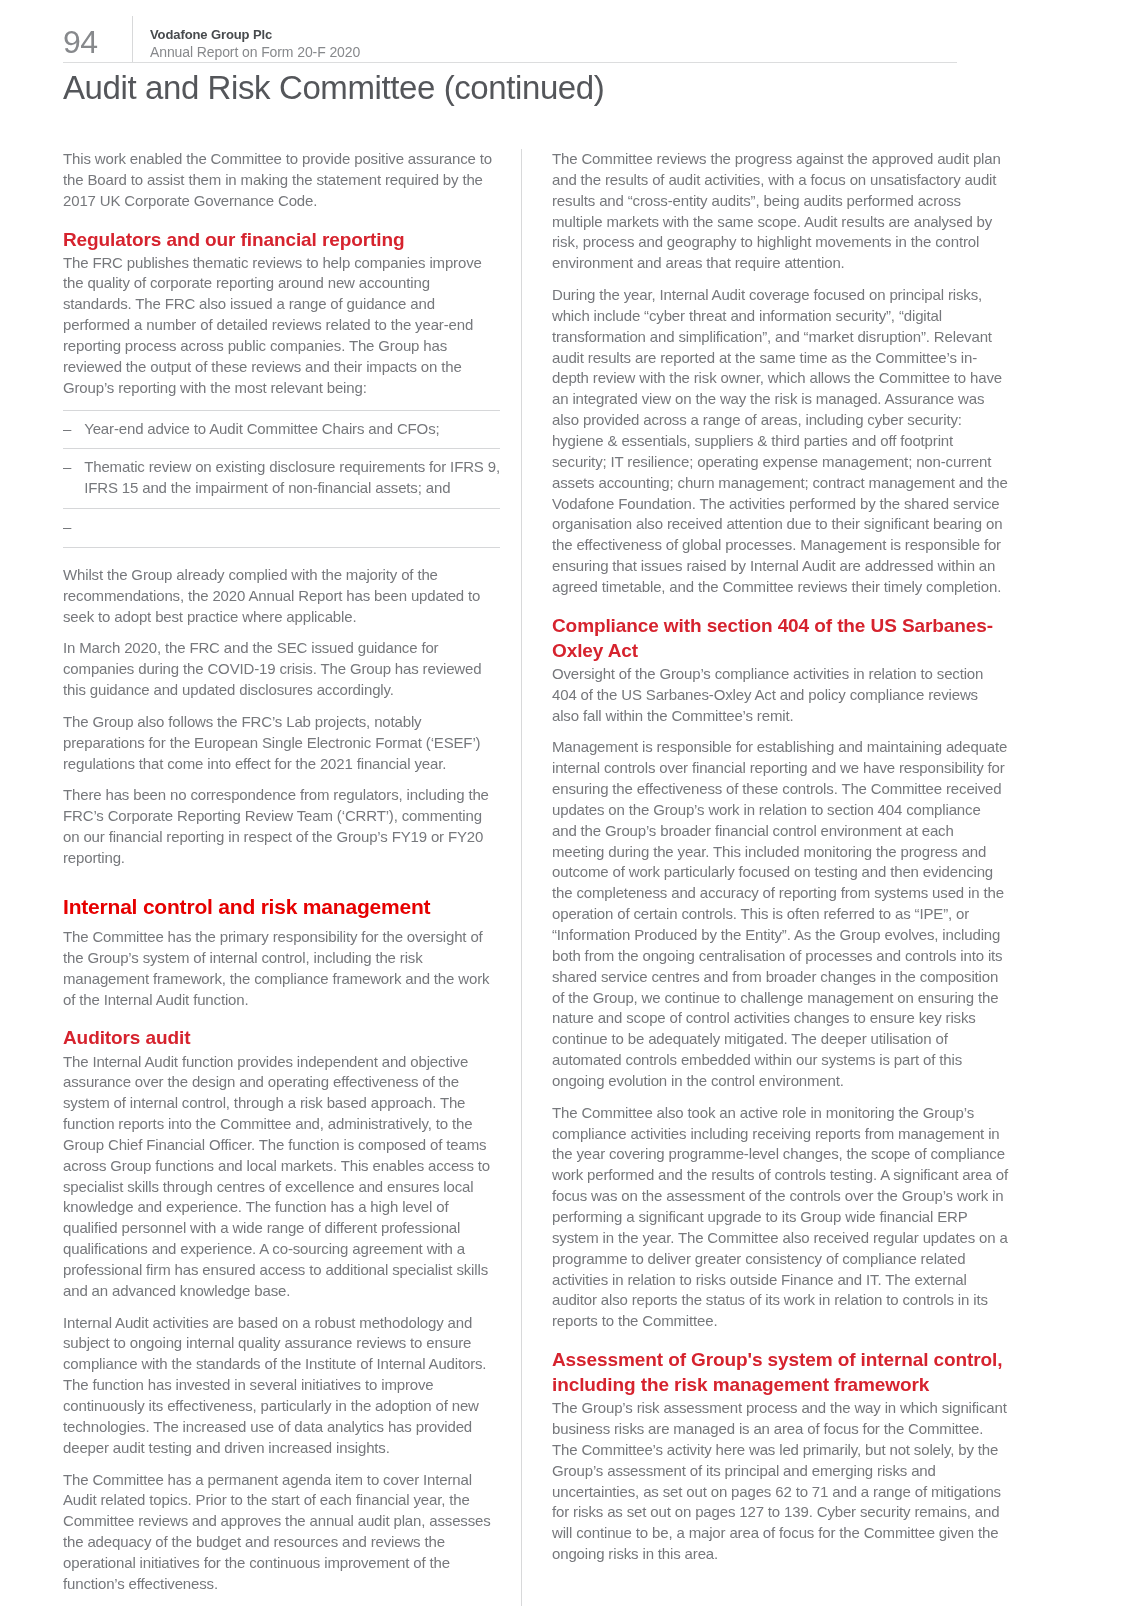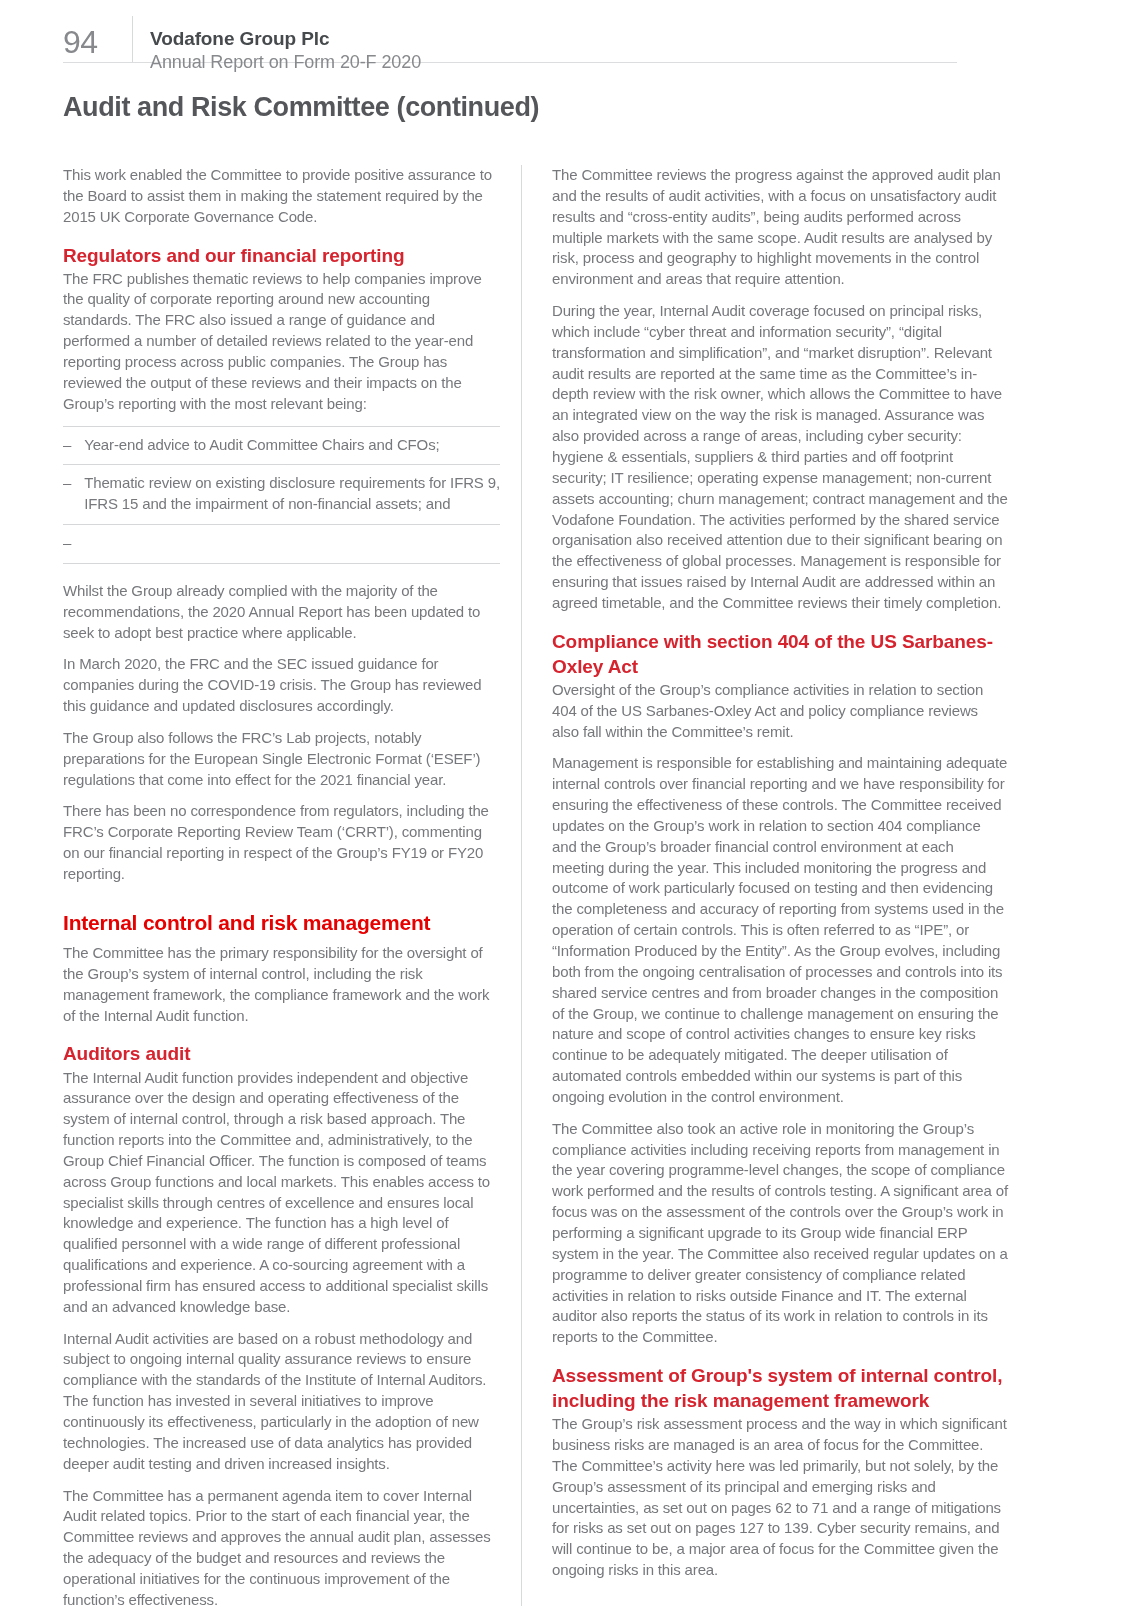--- a/index.html
+++ b/index.html
@@ -13,27 +13,27 @@
   .page { width: 1020px; height: 1606px; padding: 0 63px; overflow: hidden; }
 
   
   .header-row { display: flex; align-items: stretch; padding-top: 16px; height: 62px; }
   .page-num {
     font-size: 32px; font-weight: 400; color: #87898c;
     width: 54px; flex: none; padding-top: 8px; letter-spacing: -0.5px;
   }
   .header-sep { width: 1px; background: #d8d9da; margin-left: 15px; flex: none; }
   .header-meta { padding-left: 17px; padding-top: 11px; }
-  .company { font-size: 19px; font-weight: 700; color: #474a4d; line-height: 1.25; letter-spacing: -0.1px; }
-  .report { font-size: 18px; font-weight: 400; color: #87898c; line-height: 1.3; letter-spacing: -0.1px; }
+  .company { font-size: 13px; font-weight: 700; color: #474a4d; line-height: 1.25; letter-spacing: -0.1px; }
+  .report { font-size: 14px; font-weight: 400; color: #87898c; line-height: 1.3; letter-spacing: -0.1px; }
   .header-rule { border: none; border-top: 1px solid #dcddde; margin: 0; }
 
   .page-title {
-    font-size: 27px; font-weight: 700; color: #54565a;
-    margin: 29px 0 0 0; letter-spacing: -0.4px;
+    font-size: 33px; font-weight: 400; color: #54565a;
+    margin: 6px 0 0 0; letter-spacing: -0.4px;
   }
 
   
   .columns { display: flex; align-items: stretch; margin-top: 42px; }
   .col-left { width: 437px; flex: none; }
   .col-right {
     width: 487px; flex: none;
     border-left: 1px solid #d8d9da;
     margin-left: 21px; padding-left: 30px;
   }
@@ -72,21 +72,21 @@
       <div class="report">Annual Report on Form 20-F 2020</div>
     </div>
   </div>
 
   <hr class="header-rule">
 
   <h1 class="page-title">Audit and Risk Committee (continued)</h1>
 
   <div class="columns">
     <div class="col-left" id="col-left">
-        <p class="para" style="margin-top: 0px;">This work enabled the Committee to provide positive assurance to the Board to assist them in making the statement required by the 2015 UK Corporate Governance Code.</p>
+        <p class="para" style="margin-top: 0px;">This work enabled the Committee to provide positive assurance to the Board to assist them in making the statement required by the 2017 UK Corporate Governance Code.</p>
         <h3 class="subhead">Regulators and our financial reporting</h3>
         <p class="para">The FRC publishes thematic reviews to help companies improve the quality of corporate reporting around new accounting standards. The FRC also issued a range of guidance and performed a number of detailed reviews related to the year-end reporting process across public companies. The Group has reviewed the output of these reviews and their impacts on the Group’s reporting with the most relevant being:</p>
         <ul class="dash-list">
           <li>
             <span class="dash">–</span>
             <span>Year-end advice to Audit Committee Chairs and CFOs;</span>
           </li>
           <li>
             <span class="dash">–</span>
             <span>Thematic review on existing disclosure requirements for IFRS 9, IFRS 15 and the impairment of non-financial assets; and</span>

